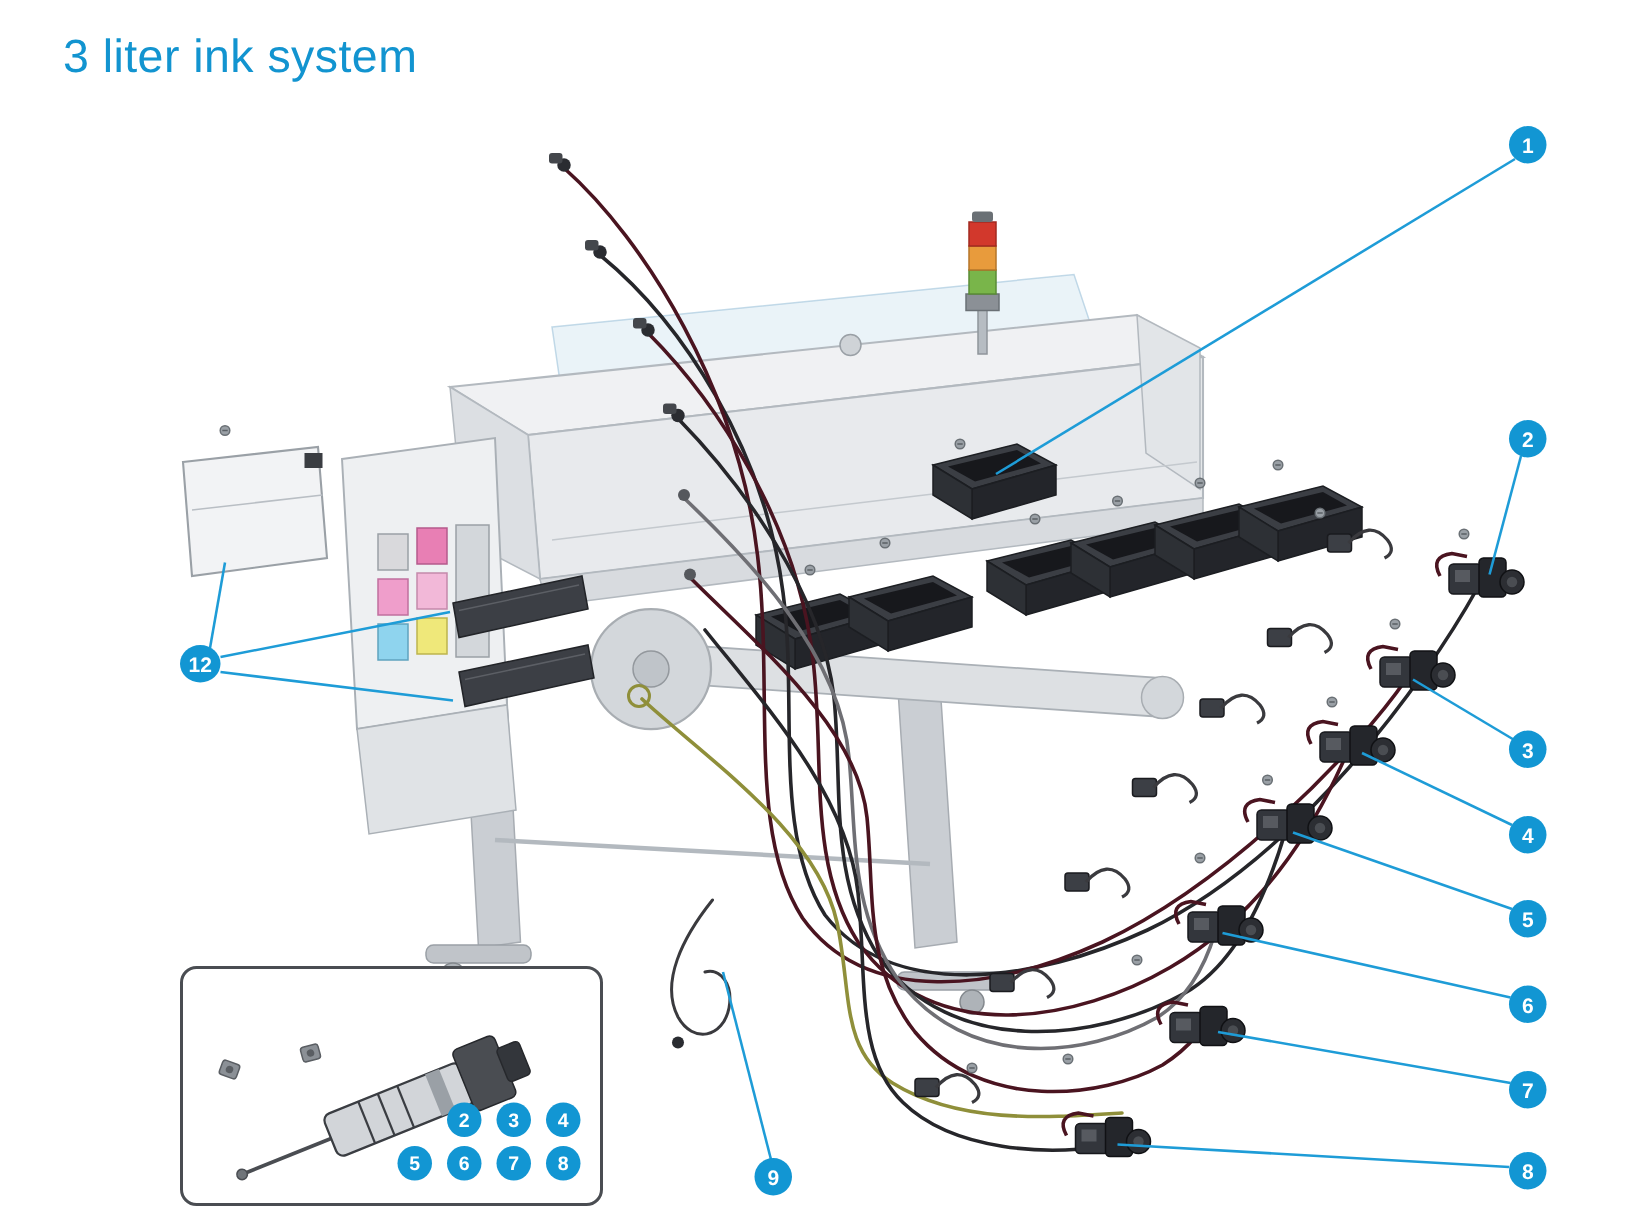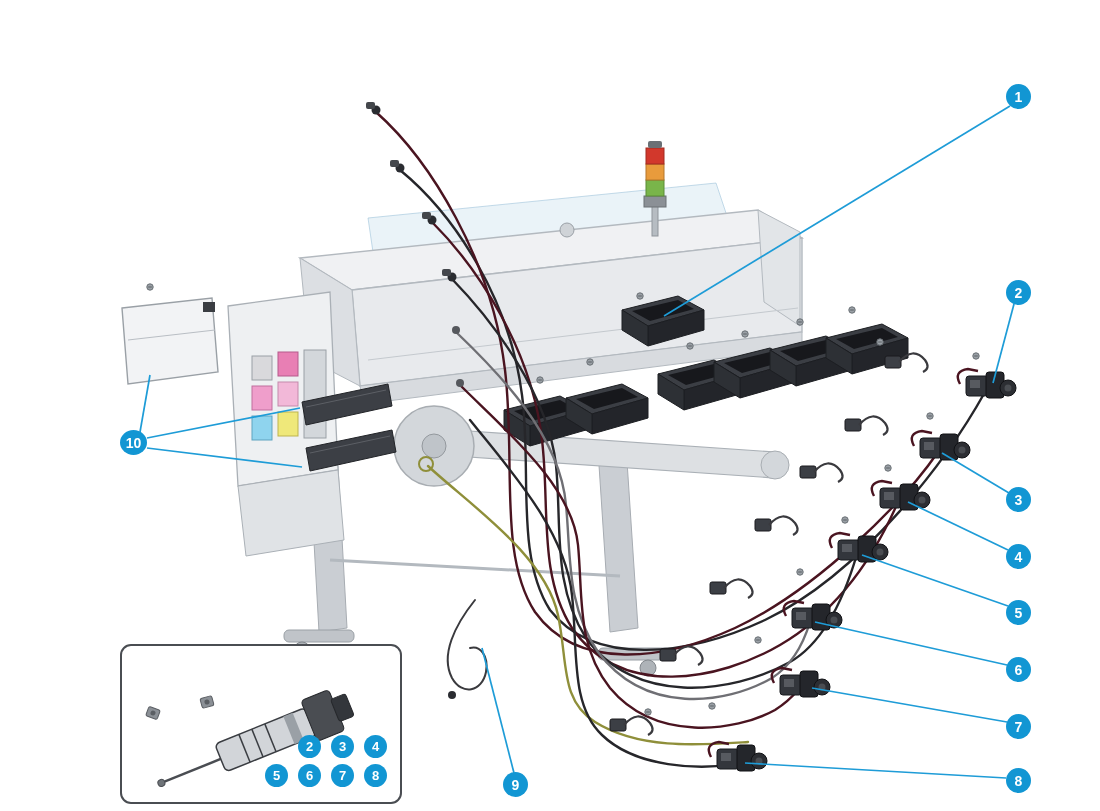--- a/index.html
+++ b/index.html
@@ -11,20 +11,21 @@
            display:flex;align-items:center;justify-content:center;font-size:14px;font-weight:700;z-index:5;
            line-height:1}
   .callout.wide{width:27px}
   .callout.small{width:23px;height:23px;font-size:13px}
 </style>
 </head>
 <body>
 
 <div class="stage">
 
+  <h1 class="title">3 liter ink system</h1>
 
   <svg class="diagram" width="1100" height="811" viewBox="0 0 1100 811">
 
     <defs>
       <g id="tray">
         <path d="M0,14 L56,0 L82,14 L26,30 Z" fill="#3b3e44" stroke="#1c1e22" stroke-width="1"></path>
         <path d="M26,30 L82,14 L82,34 L26,50 Z" fill="#23252a" stroke="#1c1e22" stroke-width="1"></path>
         <path d="M0,14 L26,30 L26,50 L0,34 Z" fill="#2d3035" stroke="#1c1e22" stroke-width="1"></path>
         <path d="M10,15 L56,4 L72,13 L28,25 Z" fill="#17181c"></path>
       </g>
@@ -253,21 +254,21 @@
   <div class="callout" style="left:1006px;top:714px">
       <span>7</span>
     </div>
   <div class="callout" style="left:1006px;top:768px">
       <span>8</span>
     </div>
   <div class="callout" style="left:503px;top:772px">
       <span>9</span>
     </div>
   <div class="callout wide" style="left:120px;top:430px">
-      <span>10</span>
+      <span>12</span>
     </div>
 
   <div class="callout small" style="left:298px;top:735px">
       <span>2</span>
     </div>
   <div class="callout small" style="left:331px;top:735px">
       <span>3</span>
     </div>
   <div class="callout small" style="left:364px;top:735px">
       <span>4</span>

